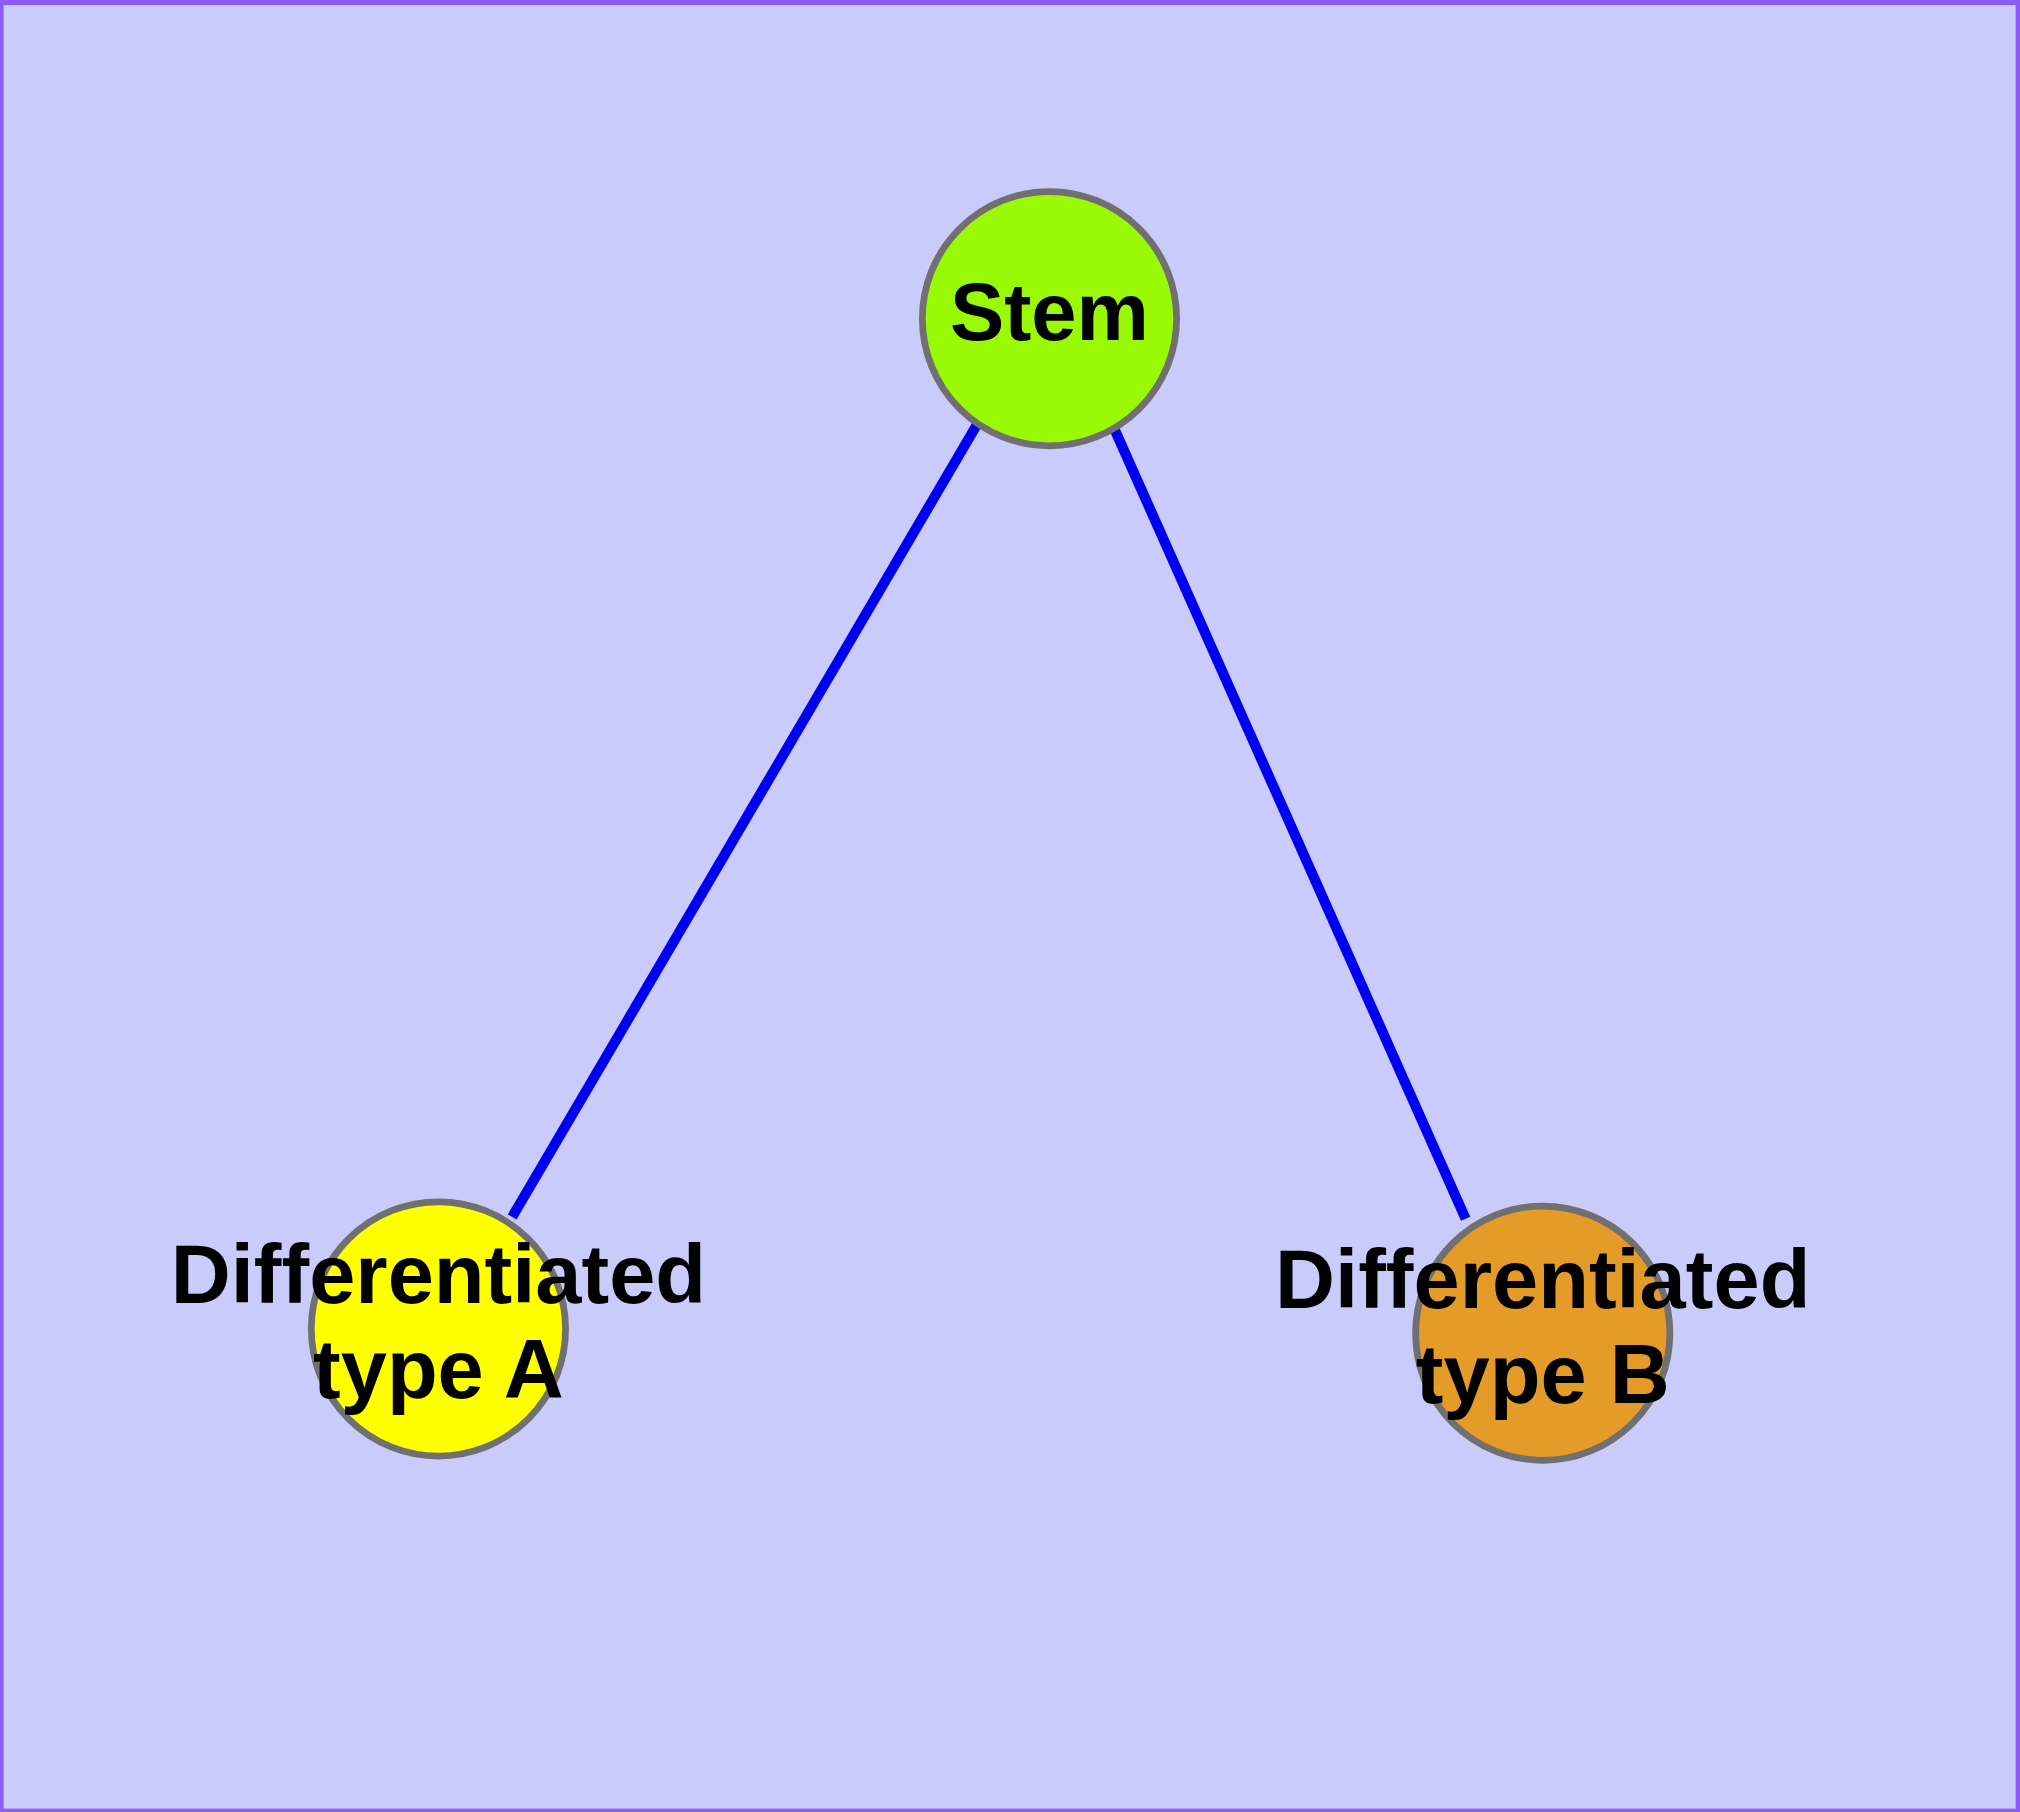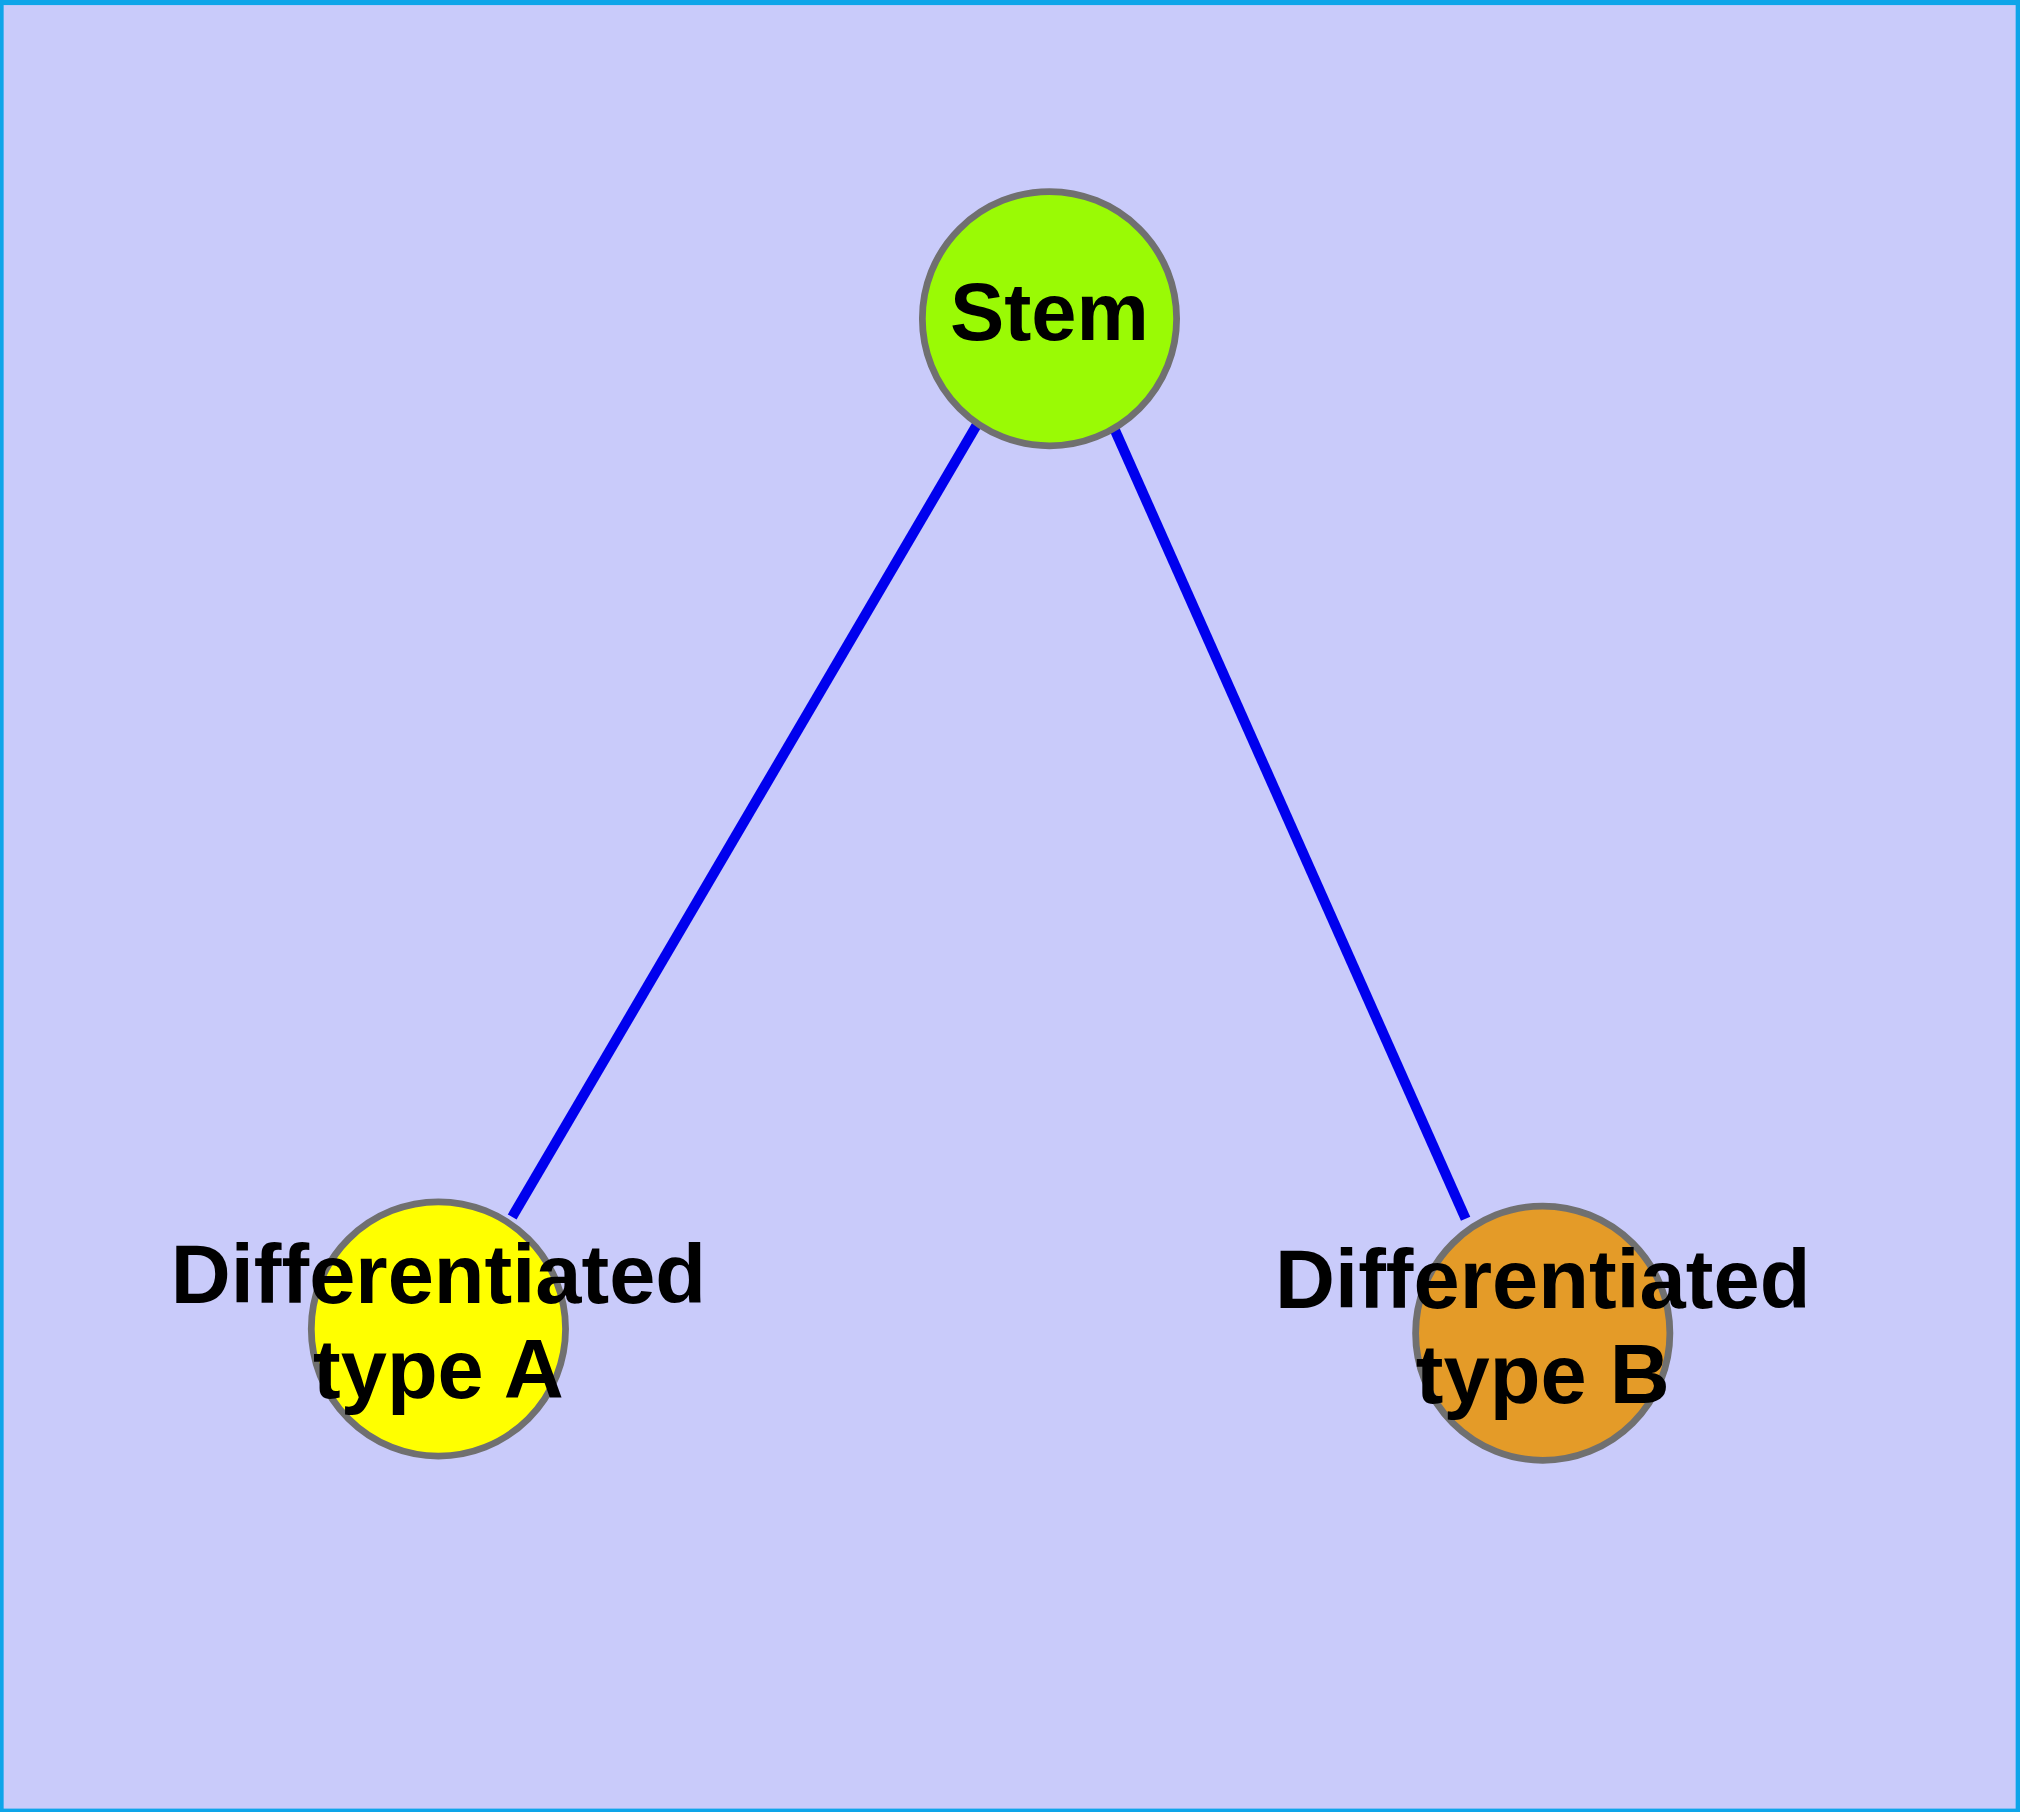--- a/index.html
+++ b/index.html
@@ -8,21 +8,21 @@
     background: #ffffff;
   }
   body {
     font-family: "Liberation Sans", sans-serif;
   }
   #canvas {
     position: relative;
     width: 2021px;
     height: 1812px;
     overflow: hidden;
-    background: #0ea5e9;
+    background: #8b5cf6;
   }
   #graph-svg {
     position: absolute;
     top: 0;
     left: 0;
     width: 2021px;
     height: 1812px;
     display: block;
   }
   .node-label {

